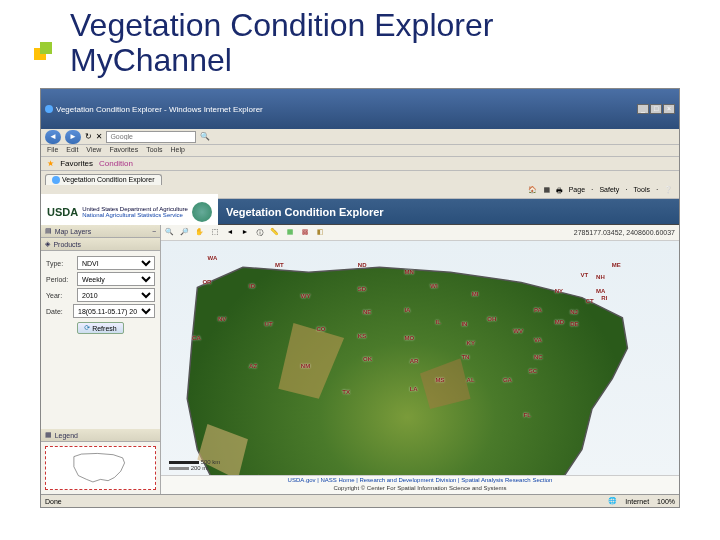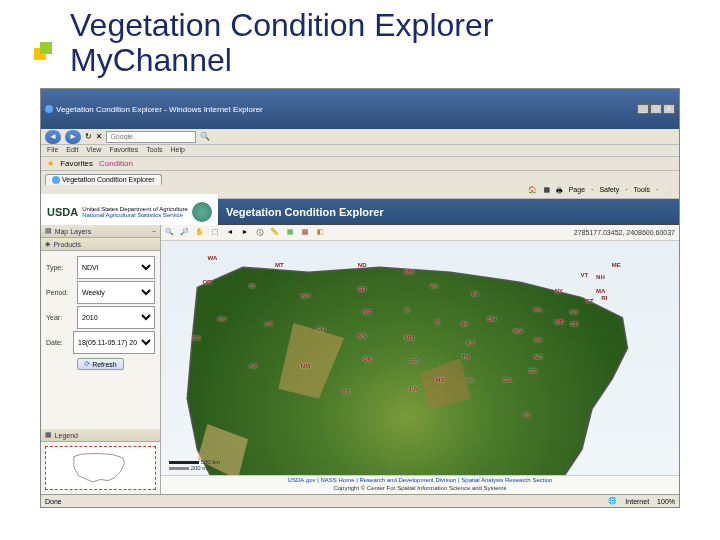--- a/index.html
+++ b/index.html
@@ -24,21 +24,21 @@
 .usda-block{background:#fff;height:100%;padding:18px 6px;display:flex;align-items:center;gap:4px;font-size:6px;color:#003}
 .usda-logo{font-weight:bold;color:#1a4726;font-size:11px}
 .app-title{color:#fff;font-weight:bold;font-size:11px;padding-left:8px}
 .seal{width:20px;height:20px;border-radius:50%;background:radial-gradient(#6a9,#386)}
 .app-body{flex:1;display:flex;background:#f0efe8;overflow:hidden}
 .sidebar{width:120px;border-right:1px solid #aaa;background:#f5f4ee;display:flex;flex-direction:column}
 .panel-head{background:linear-gradient(#e8e4d0,#d8d4c0);border-bottom:1px solid #aaa;padding:2px 4px;font-size:7px;display:flex;align-items:center;gap:3px;color:#335}
 .panel-body{padding:3px 5px;font-size:7px}
 .form-row{display:flex;align-items:center;margin:2px 0;gap:3px}
 .form-row label{width:28px;color:#333}
-.form-row select{flex:1;font-size:7px;border:1px solid #999;background:#fff;height:23px}
+.form-row select{flex:1;font-size:7px;border:1px solid #999;background:#fff;height:14px}
 .refresh-btn{margin:4px auto;display:flex;align-items:center;gap:2px;border:1px solid #8a8;background:linear-gradient(#eef,#cde);padding:1px 6px;font-size:7px;border-radius:2px;width:fit-content}
 .legend-panel{margin-top:auto}
 .legend-map{margin:4px;border:1px dashed #c33;padding:2px;background:#fff;height:44px}
 .mini-us{width:100%;height:100%;background:#fff}
 .map-area{flex:1;display:flex;flex-direction:column;background:#fff}
 .map-toolbar{height:16px;border-bottom:1px solid #ccc;display:flex;align-items:center;padding:0 4px;gap:5px;font-size:7px;background:#f5f4ee}
 .tool-icon{width:10px;height:10px;display:inline-block;text-align:center}
 .coords{margin-left:auto;font-size:7px;color:#333}
 .map-canvas{flex:1;position:relative;background:linear-gradient(#e8f0f5,#f0f5f8);overflow:hidden}
 .us-map{position:absolute;inset:6px 6px 26px 6px}

